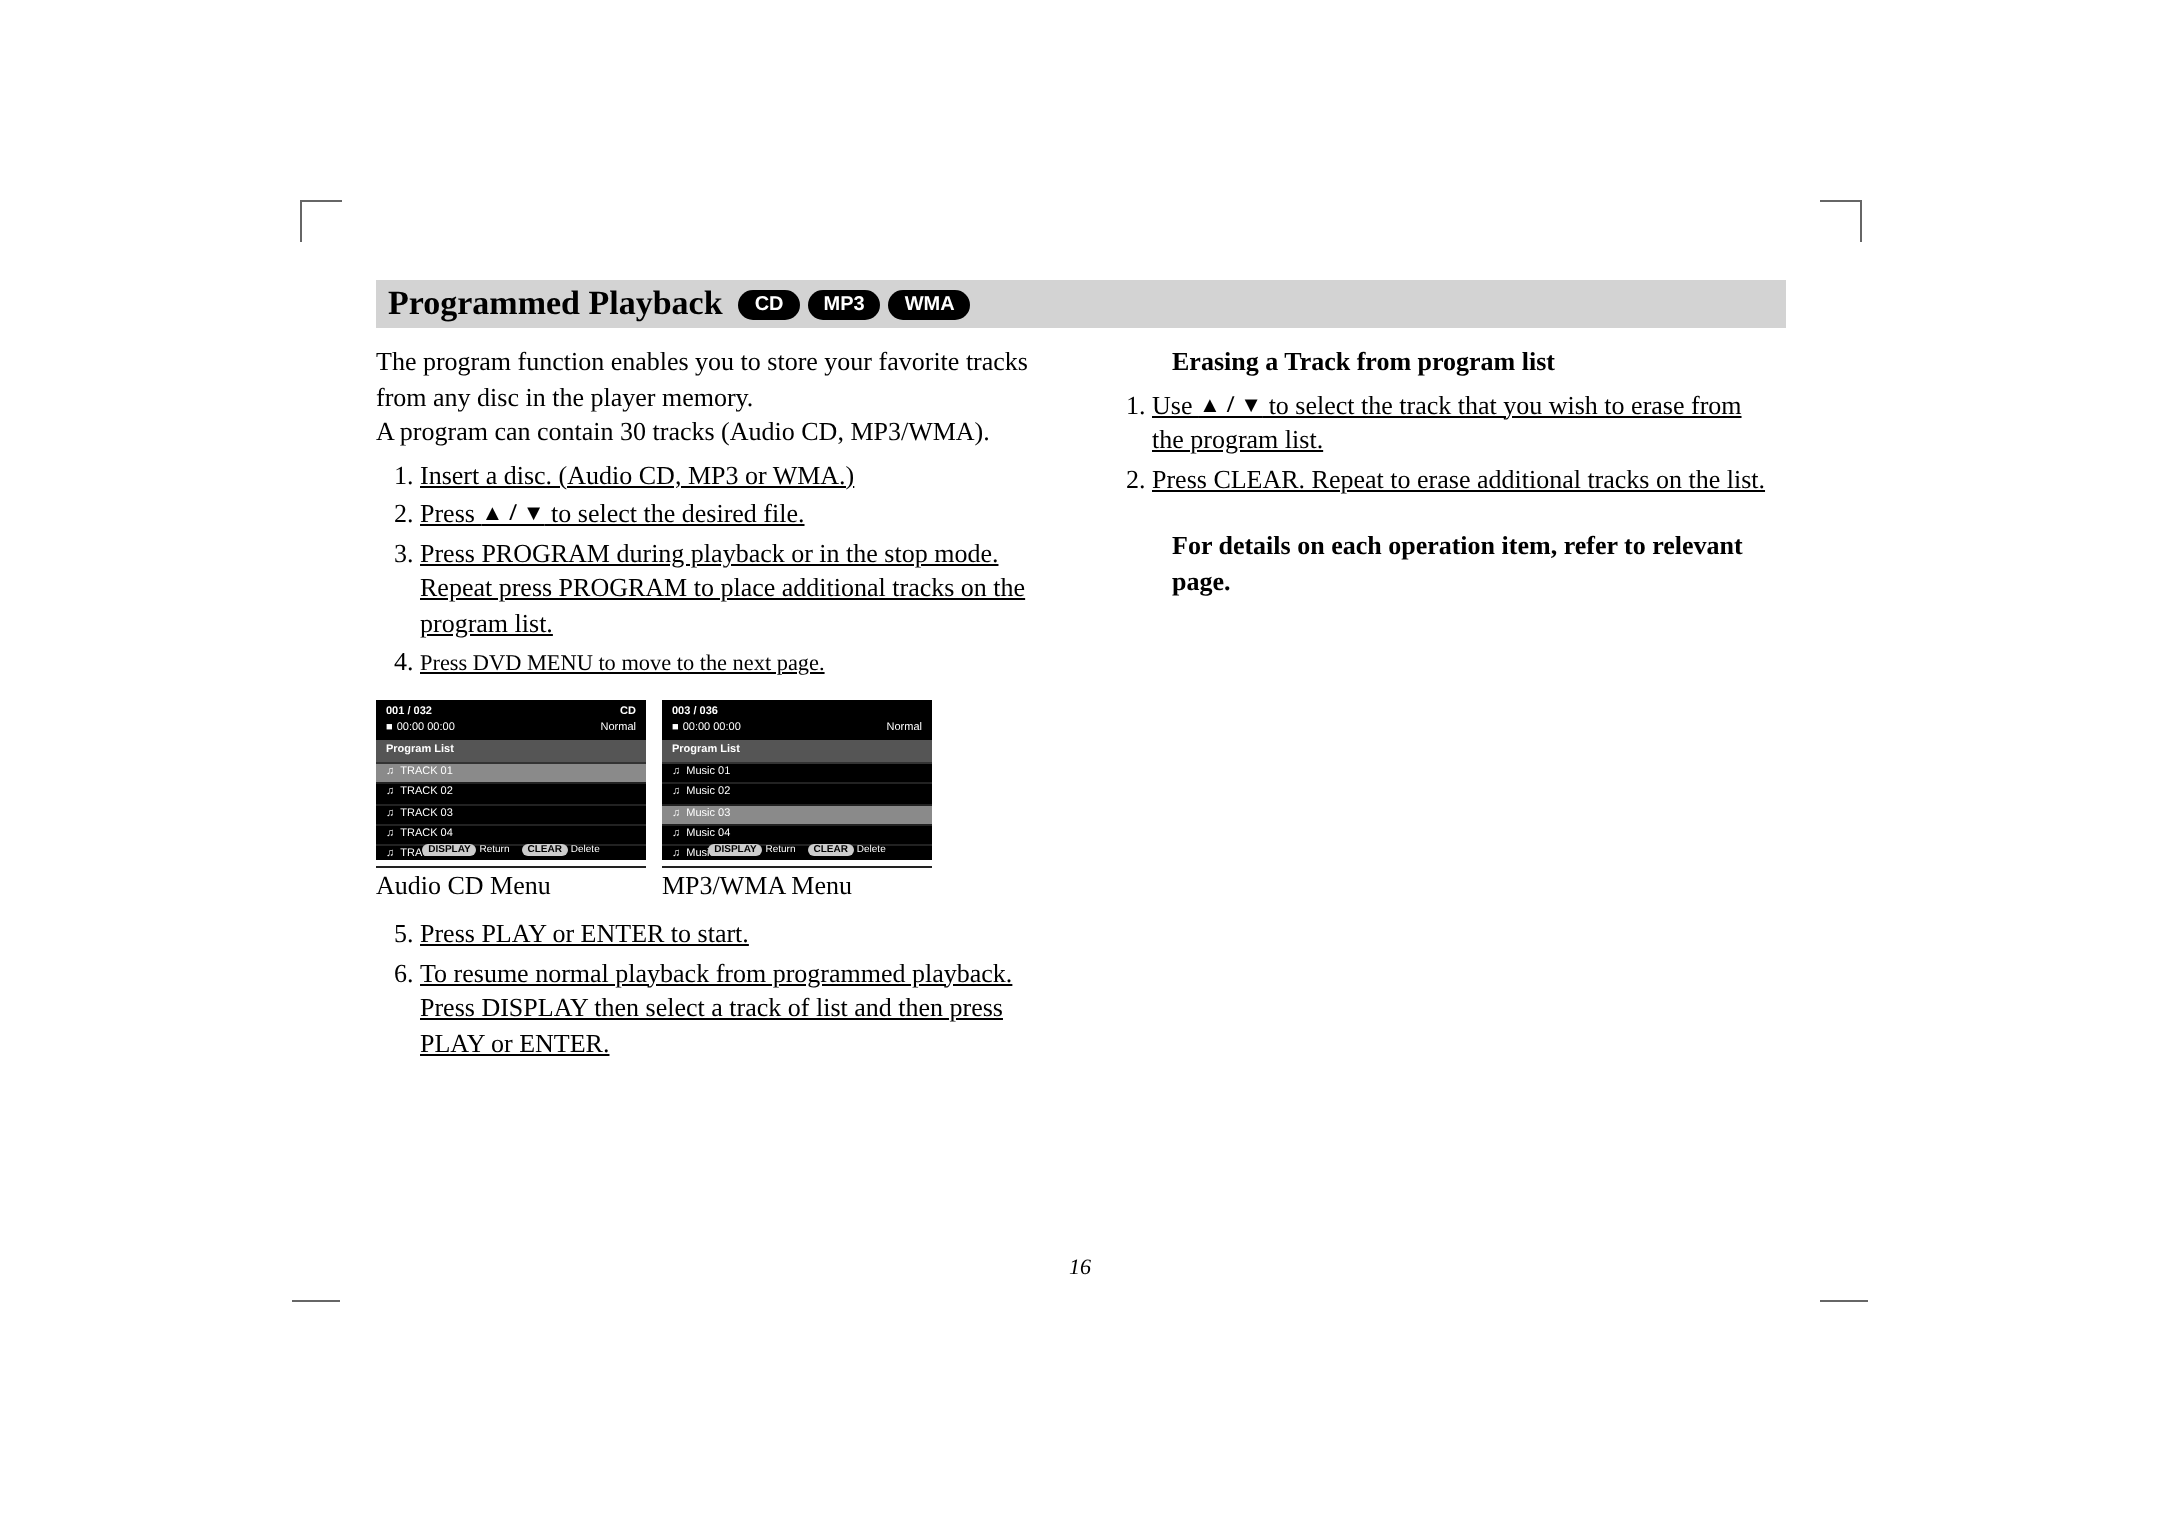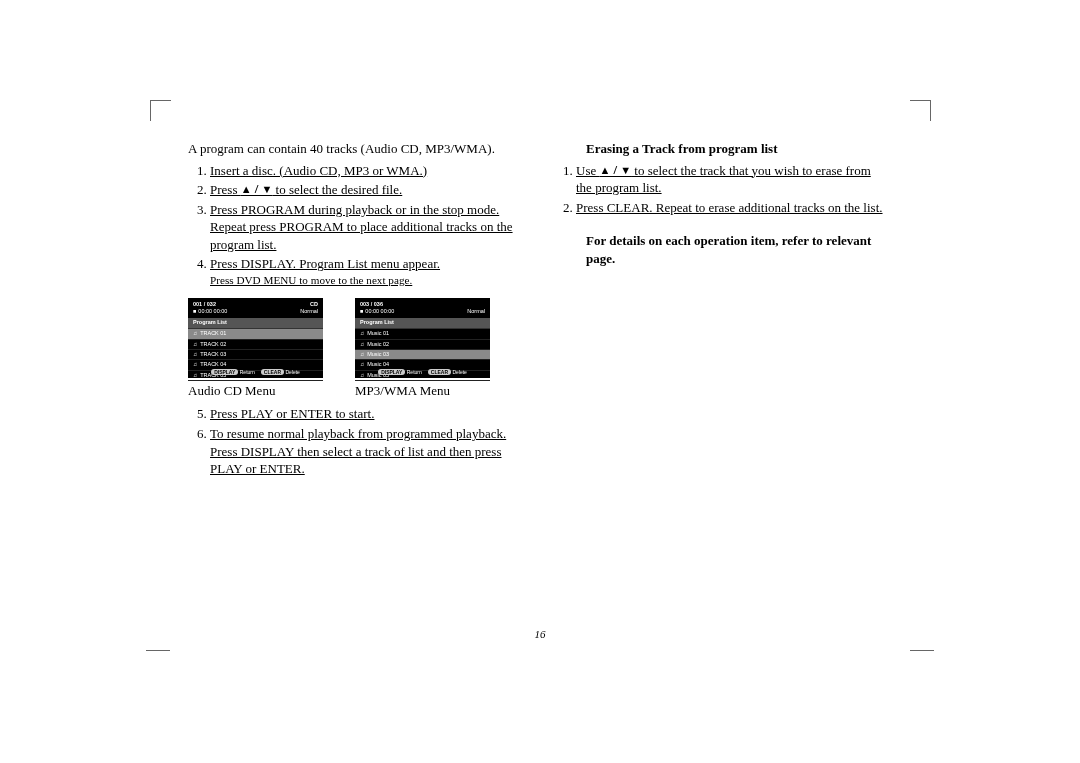--- a/index.html
+++ b/index.html
@@ -65,21 +65,21 @@
   }
   ol > li {
     margin-bottom: 2px;
   }
   .small {
     font-size: 11.2px;
   }
   .bold { font-weight: bold; margin-left: 32px; }
   .menus {
     display: flex;
-    gap: 32px;
+    gap: 8px;
     margin-top: 10px;
     margin-bottom: 6px;
   }
   .menu-block { width: 135px; }
   .menu-caption { font-size: 13px; text-align: left; margin-top: 4px; }
   .osd {
     background: #000;
     width: 135px;
     height: 80px;
     color: #fff;
@@ -153,33 +153,39 @@
 </head>
 <body>
 
 <div class="crop-tl"></div>
 <div class="crop-tr"></div>
 <div class="crop-ml"></div>
 <div class="crop-mr"></div>
 
 <div class="page">
 
+  <div class="heading-bar">
+    <span class="heading-text">Programmed Playback</span>
+    <span class="pill">CD</span>
+    <span class="pill">MP3</span>
+    <span class="pill">WMA</span>
+  </div>
 
   <div class="cols">
 
     <div class="col-left">
-      <div>A program can contain 40 tracks (Audio CD, MP3/WMA).</div>
+      <div>The program function enables you to store your favorite tracks from any disc in the player memory.</div>
+      <div>A program can contain 30 tracks (Audio CD, MP3/WMA).</div>
       <ol>
         <li>Insert a disc. (Audio CD, MP3 or WMA.)</li>
         <li>
           <span>Press </span><span class="sym">▲ / ▼</span><span> to select the desired file.</span>
         </li>
         <li>Press PROGRAM during playback or in the stop mode. Repeat press PROGRAM to place additional tracks on the program list.</li>
         <li>
-          <div>Press DISPLAY. Program List menu appear.</div>
           <div class="small">Press DVD MENU to move to the next page.</div>
         </li>
       </ol>
 
       <div class="menus">
 
         <div class="menu-block">
           <div class="osd">
             <div class="osd-top">
               <span>001 / 032</span>

